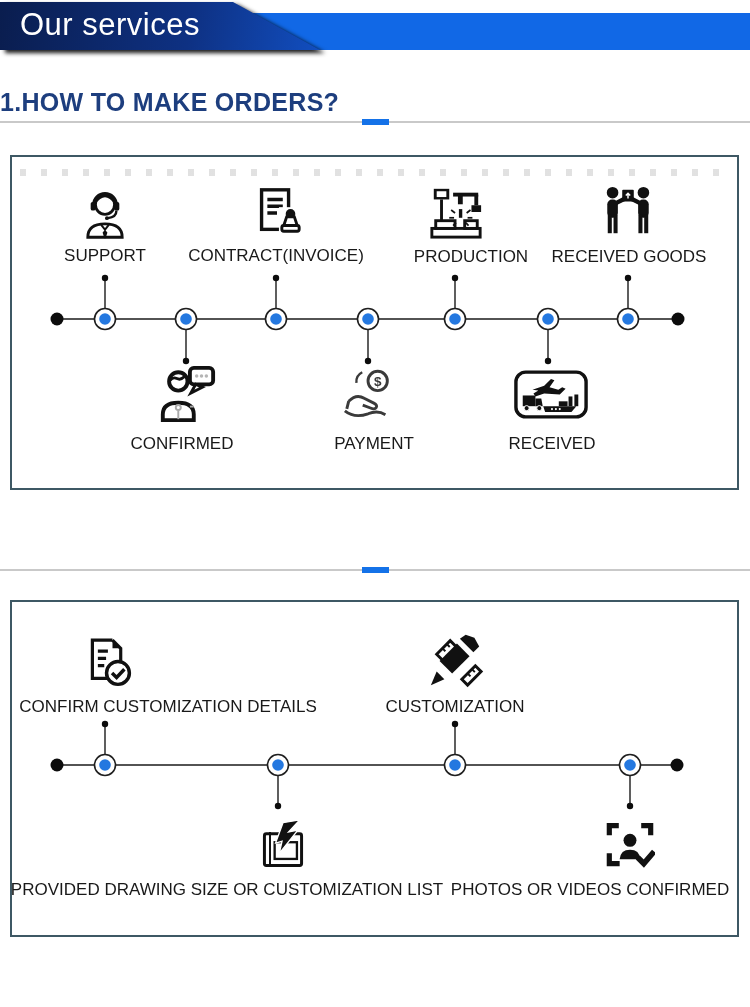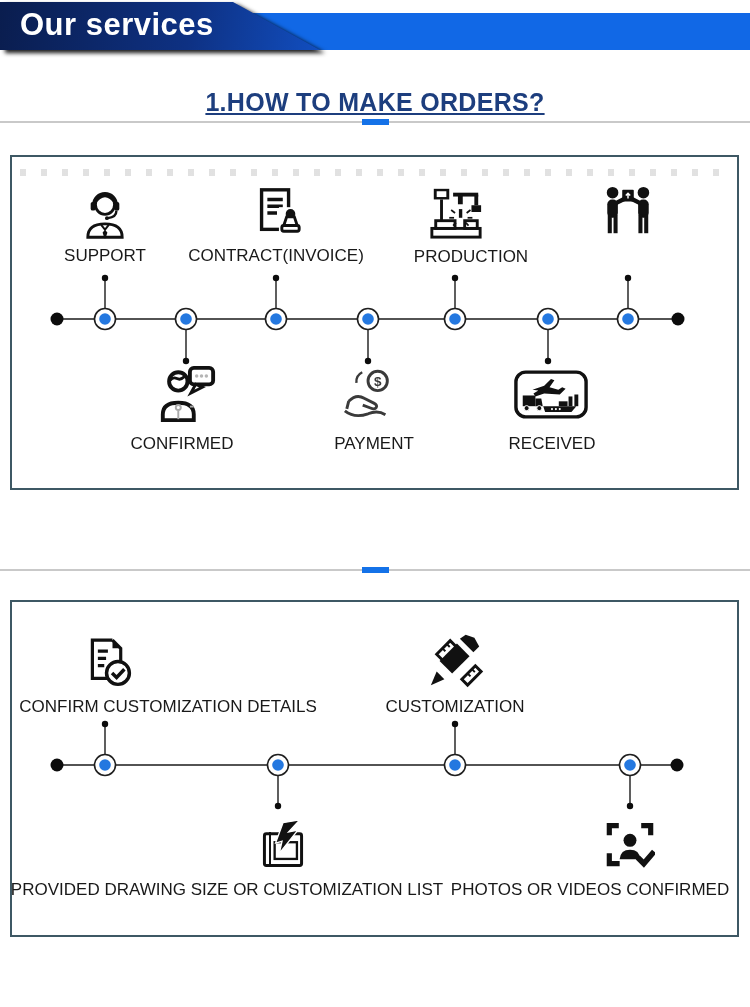--- a/index.html
+++ b/index.html
@@ -16,26 +16,26 @@
   .page{position:relative;width:750px;height:1007px;background:#fff;overflow:hidden;
         font-family:"Liberation Sans",sans-serif;}
 
   
   .banner-bar{position:absolute;left:0;top:13px;width:750px;height:37px;background:var(--banner-blue);}
   .banner-ribbon{position:absolute;left:0;top:0;width:345px;height:60px;
                  filter:drop-shadow(5px 3px 2px rgba(0,0,0,0.9));}
   .banner-ribbon .shape{width:100%;height:100%;
         clip-path:polygon(0px 2px,233px 2px,320px 50px,0px 50px);
         background:linear-gradient(100deg,#0a1d4e 0%,#0e3183 55%,#1254cc 100%);}
-  .banner-title{position:absolute;left:20px;top:7px;font-size:31px;font-weight:bold;
+  .banner-title{position:absolute;left:20px;top:7px;font-size:31px;font-weight:normal;
                 color:#ffffff;letter-spacing:.5px;}
 
   
-  .section-title{position:absolute;left:0;width:750px;text-align:center;
-                 font-size:25px;font-weight:bold;color:var(--title-navy);letter-spacing:.3px;text-decoration:underline;}
+  .section-title{position:absolute;left:0;width:750px;
+                 font-size:25px;font-weight:bold;color:var(--title-navy);letter-spacing:.3px;}
   #title1{top:88px;} #title2{top:536px;}
   .rule{position:absolute;left:0;width:750px;height:2px;background:var(--rule-gray);}
   #rule1{top:121px;} #rule2{top:569px;}
   .rule-accent{position:absolute;left:362px;width:27px;height:6px;background:var(--underline-blue);}
   #accent1{top:119px;} #accent2{top:567px;}
 
   
   .flow-box{position:absolute;left:10px;width:729px;background:#fff;border:2px solid var(--box-border);}
   #box1{top:155px;height:335px;}
   #box2{top:600px;height:337px;}
@@ -183,20 +183,21 @@
       <rect x="24" y="5" width="12" height="12" rx="1"></rect>
     </g>
     <g stroke="#fff" stroke-width="1.5" fill="none">
       <path d="M30,14 v-5 M27.7,11 l2.3,-2.3 2.3,2.3"></path>
     </g>
   </svg>
 
   <div class="step-label" style="left:105px;top:246px">SUPPORT</div>
   <div class="step-label" style="left:276px;top:246px">CONTRACT(INVOICE)</div>
   <div class="step-label" style="left:471px;top:247px">PRODUCTION</div>
+  <div class="step-label" style="left:629px;top:247px">RECEIVED GOODS</div>
 
   <svg class="icon" style="left:187px;top:363px;width:60px;height:62px" viewBox="0 0 62 62">
     <path d="M6,58 v-6 q0,-12 16,-12 q16,0 16,12 v6 z" fill="#fff" stroke="#111" stroke-width="4"></path>
     <circle cx="22" cy="18" r="9.5" fill="#fff" stroke="#111" stroke-width="4"></circle>
     <path d="M13.5,17 q3,-4 7,-2 t8,-2" stroke="#111" stroke-width="3" fill="none"></path>
     <rect x="34" y="4" width="24" height="17" rx="4" fill="#fff" stroke="#111" stroke-width="4"></rect>
     <path d="M40,21 l-5,9 12,-6 z" fill="#fff" stroke="#111" stroke-width="3"></path>
     <g fill="#b5b5b5">
         <circle cx="41" cy="12.5" r="1.8"></circle>
         <circle cx="46" cy="12.5" r="1.8"></circle>

